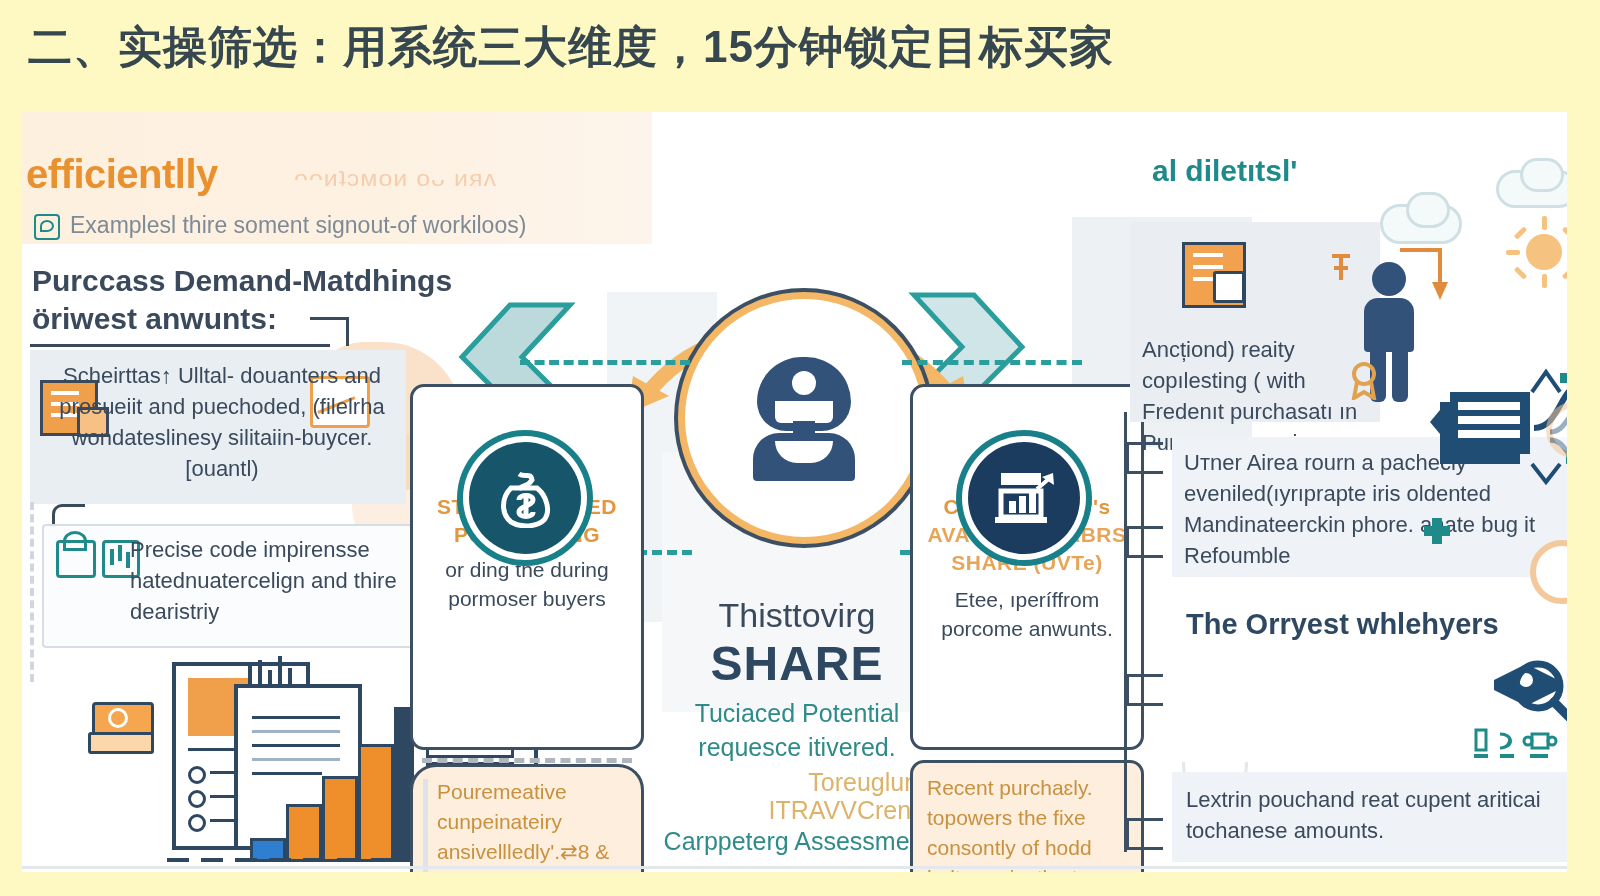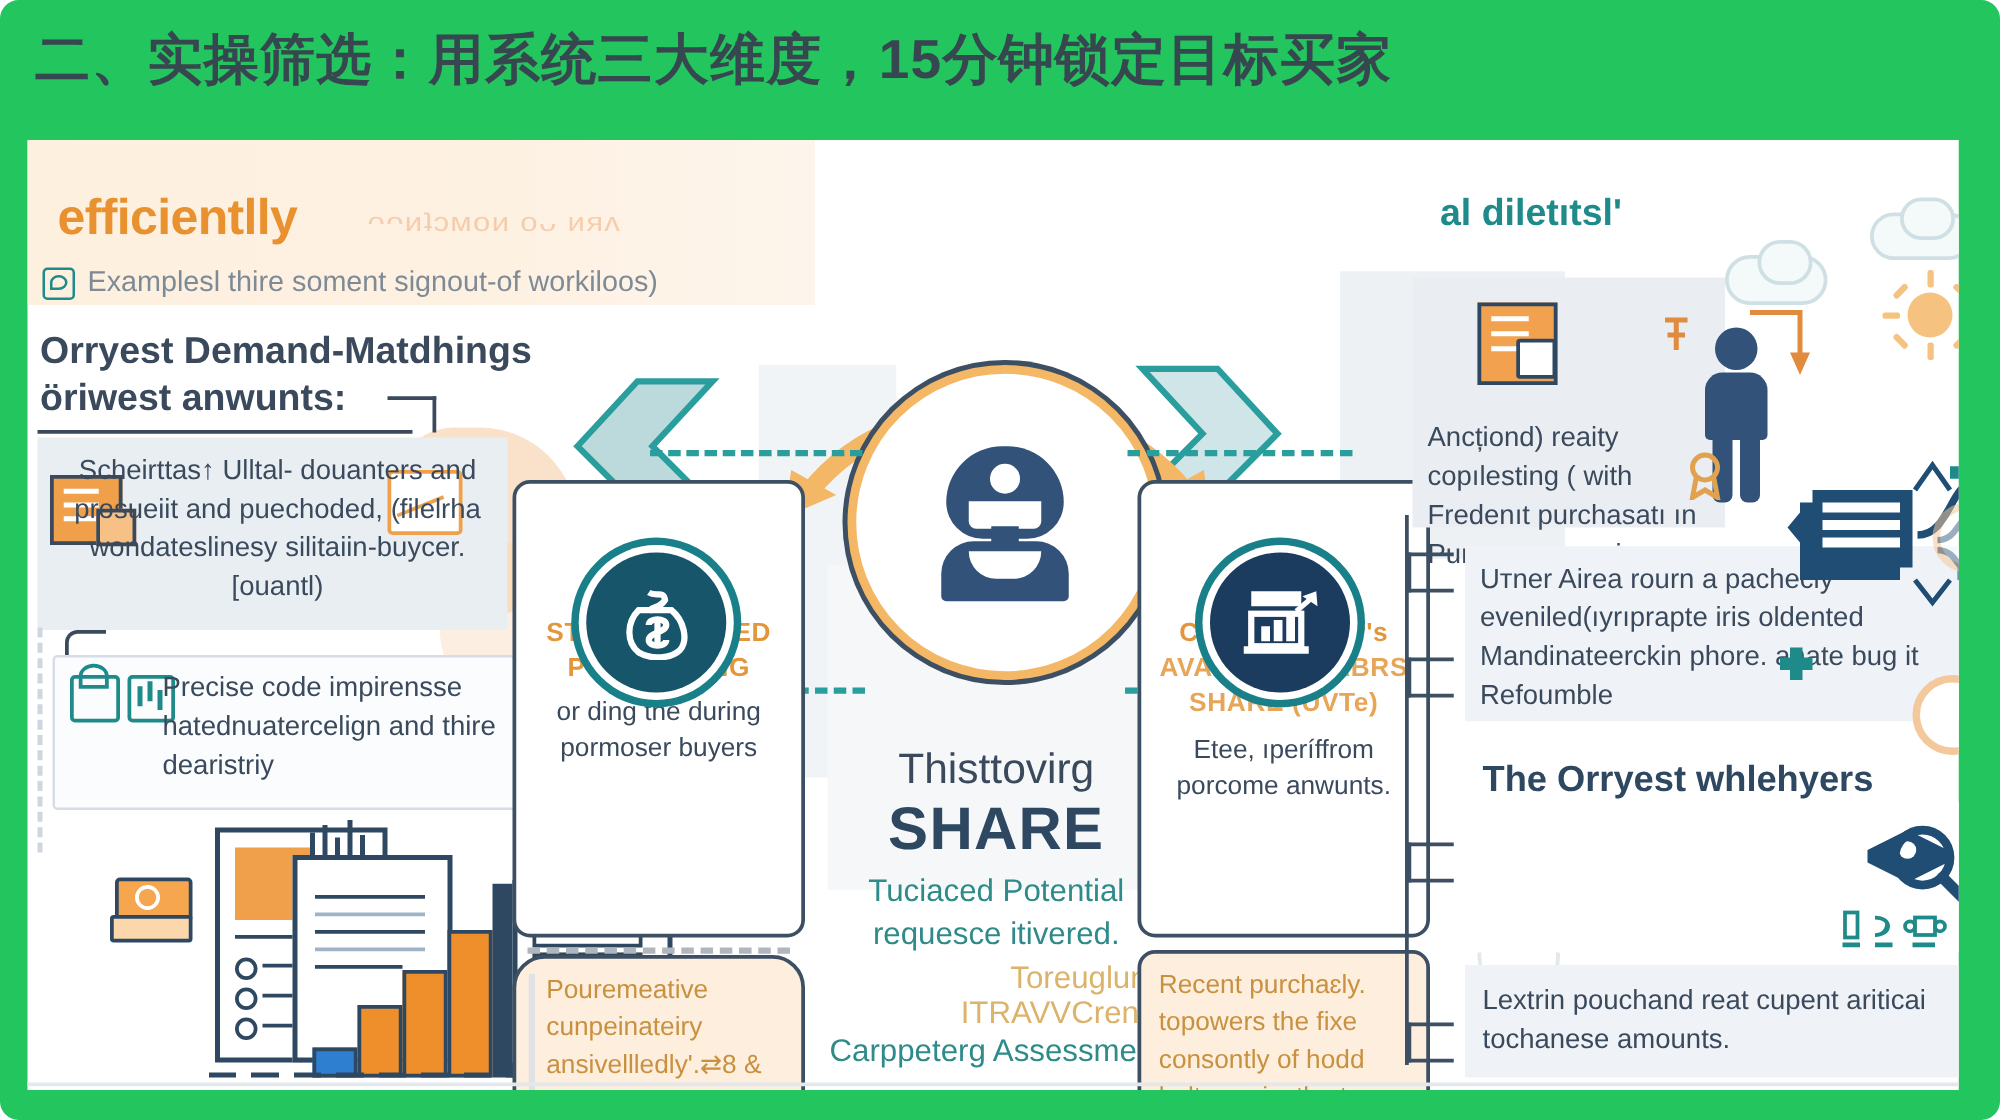--- a/index.html
+++ b/index.html
@@ -3,39 +3,39 @@
 <meta charset="utf-8">
 <style>
   html,body{margin:0;padding:0;}
   body{
     width:1600px;height:896px;
     background:#ffffff;
     font-family:"Liberation Sans","DejaVu Sans",sans-serif;
     overflow:hidden;
     position:relative;
   }
-  .slide{position:relative;width:1600px;height:896px;overflow:hidden;background:#22c55e;border-radius:15px;}
+  .slide{position:relative;width:1600px;height:896px;overflow:hidden;background:#fef9c3;}
 
   
   .title{
     position:absolute;left:28px;top:18px;
     font-size:44px;font-weight:700;color:#37474f;
     letter-spacing:1px;white-space:nowrap;
   }
 
   
   .canvas{position:absolute;left:22px;top:112px;width:1545px;height:760px;background:#fff;overflow:hidden;}
 
   
   .banner{
     position:absolute;left:0px;top:0px;width:630px;height:132px;
     background:linear-gradient(90deg,#fdf0df 0%,#fdf1e2 60%,#fdf5ec 100%);
   }
   .banner-word{
-    position:absolute;left:24px;top:40px;
+    position:absolute;left:4px;top:40px;
     font-size:40px;font-weight:700;color:#e8912e;letter-spacing:-.5px;
   }
   .banner-scribble{
     position:absolute;left:272px;top:52px;
     font-size:25px;color:#f0b183;opacity:.55;
     letter-spacing:1px;filter:blur(.6px);
     transform:scaleY(.85);
   }
   .banner-sub{
     position:absolute;left:48px;top:100px;
@@ -208,21 +208,21 @@
         </svg>
     </div>
 
     <div class="banner">
       <div class="banner-word">efficientlly</div>
       <div class="banner-scribble">ᴖᴖᴎʇᴐᴍᴏᴎ ᴏᴗ ᴎᴙᴧ</div>
       <div class="banner-badge"></div>
       <div class="banner-sub">Examplesl thire soment signout-of workiloos)</div>
     </div>
 
-    <div class="lead-h1">Orryest Demand-Matdhings</div>
+    <div class="lead-h1">Purccass Demand-Matdhings</div>
     <div class="lead-h2">öriwest anwunts:</div>
     <div class="lead-rule"></div>
     <div style="position:absolute;left:288px;top:205px;width:36px;height:26px;border:3px solid #3a4a5c;border-bottom:none;border-left:none;"></div>
 
     <div class="lbox1">
       <div class="ico-doc"></div>
       <div class="ico-graph"></div>
       <div class="txt">Scheirttas↑ Ulltal- douanters and prosueiit and puechoded, (filelrha wondateslinesy silitaiin-buycer. [ouantl)</div>
     </div>
 

